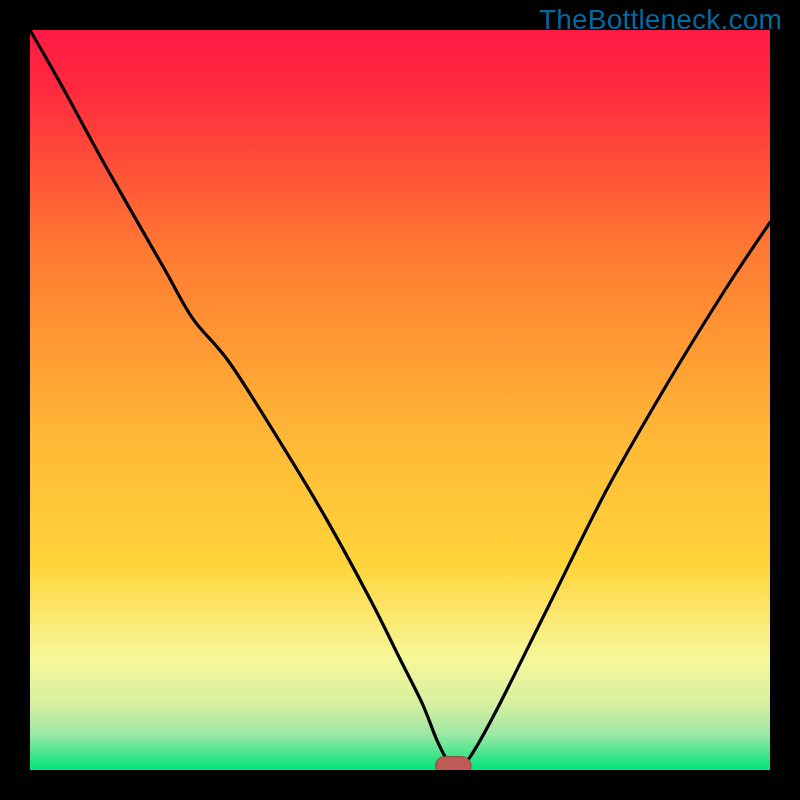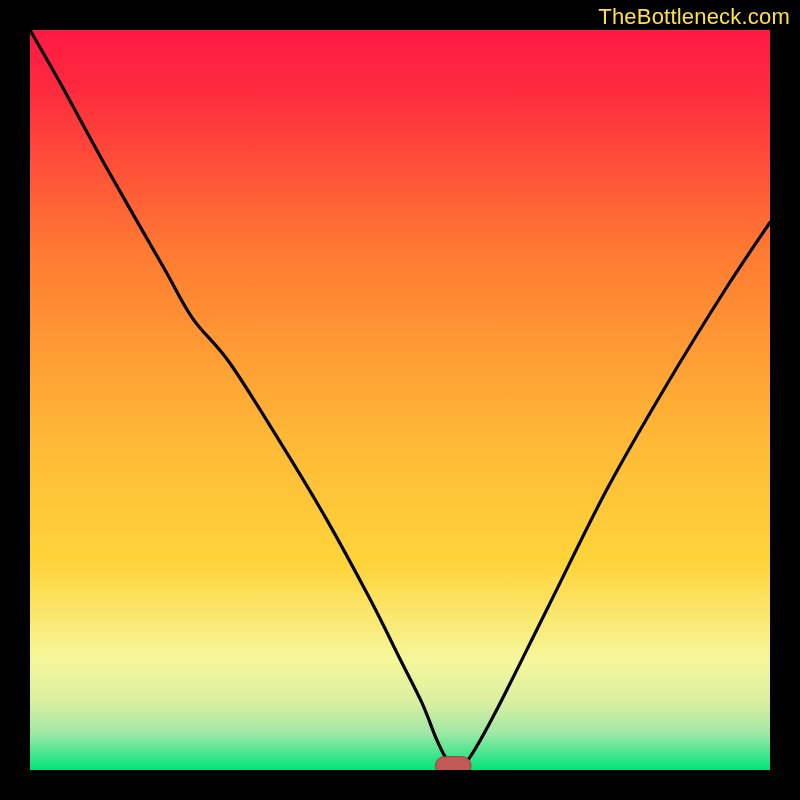--- a/index.html
+++ b/index.html
@@ -13,23 +13,23 @@
   }
   .stage {
     position: relative;
     width: 800px;
     height: 800px;
     background: #000;
   }
   .watermark {
     position: absolute;
     top: 4px;
-    right: 10px;
-    color: #fde047;
-    font-size: 22px;
+    right: 18px;
+    color: #0369a1;
+    font-size: 28px;
     font-weight: 400;
     letter-spacing: 0.2px;
     user-select: none;
   }
   .plot {
     position: absolute;
     left: 30px;
     top: 30px;
     width: 740px;
     height: 740px;

